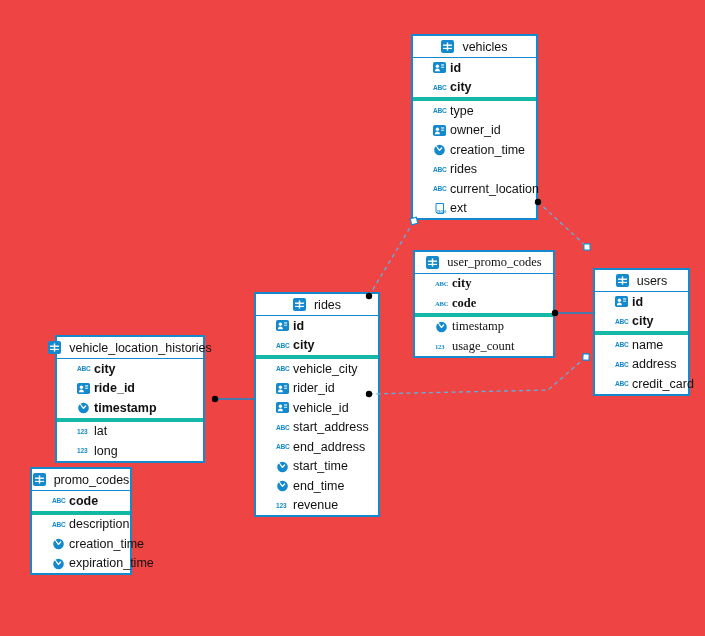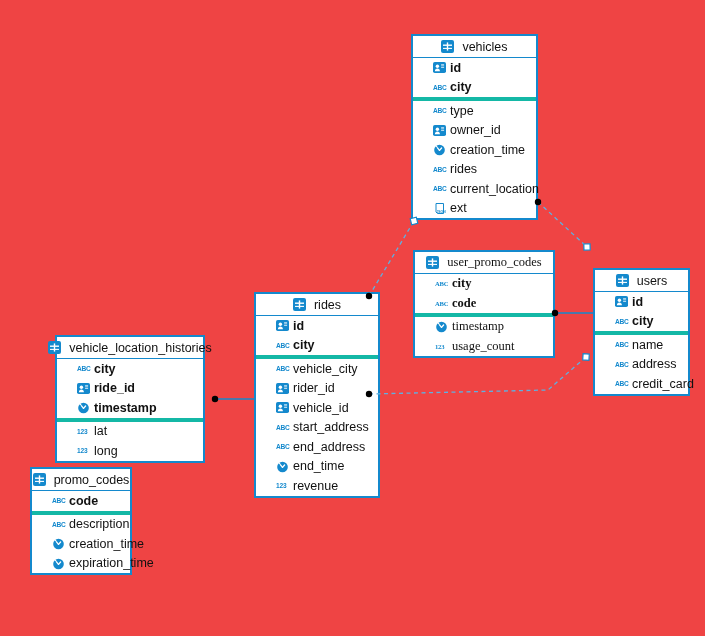--- a/index.html
+++ b/index.html
@@ -275,20 +275,31 @@
           <span class="ic">
             <span class="glyph">ABC</span>
           </span>
           <span class="nm">start_address</span>
         </div>
         <div class="row">
           <span class="ic">
             <span class="glyph">ABC</span>
           </span>
           <span class="nm">end_address</span>
+        </div>
+        <div class="row">
+          <span class="ic">
+            <svg width="13" height="13" viewBox="0 0 13 13">
+              <circle cx="6.5" cy="7" r="5.3" fill="#1489cd"></circle>
+              <line x1="6.5" y1="7.4" x2="4.5" y2="4.8" stroke="#fff" stroke-width="1.3" stroke-linecap="round"></line>
+              <line x1="6.5" y1="7.4" x2="8.6" y2="5" stroke="#fff" stroke-width="1.3" stroke-linecap="round"></line>
+              <line x1="2.8" y1="3" x2="4.2" y2="4.2" stroke="#fff" stroke-width="1.1"></line>
+            </svg>
+          </span>
+          <span class="nm">start_time</span>
         </div>
         <div class="row">
           <span class="ic">
             <svg width="13" height="13" viewBox="0 0 13 13">
               <circle cx="6.5" cy="7" r="5.3" fill="#1489cd"></circle>
               <line x1="6.5" y1="7.4" x2="4.5" y2="4.8" stroke="#fff" stroke-width="1.3" stroke-linecap="round"></line>
               <line x1="6.5" y1="7.4" x2="8.6" y2="5" stroke="#fff" stroke-width="1.3" stroke-linecap="round"></line>
               <line x1="2.8" y1="3" x2="4.2" y2="4.2" stroke="#fff" stroke-width="1.1"></line>
             </svg>
           </span>

